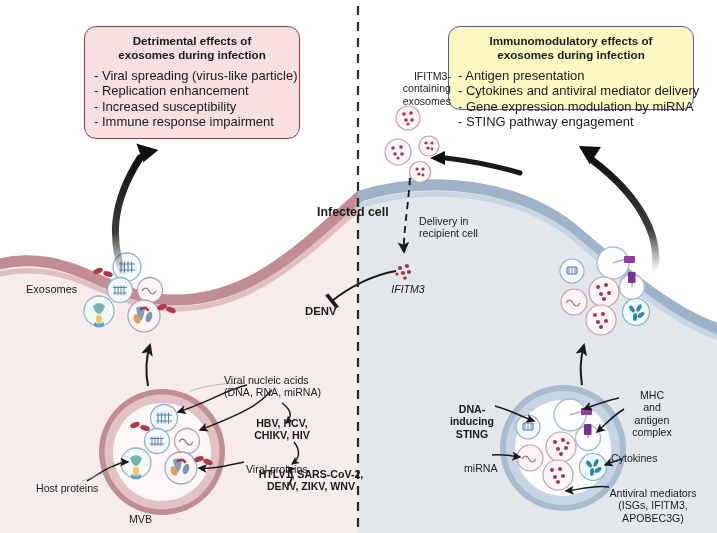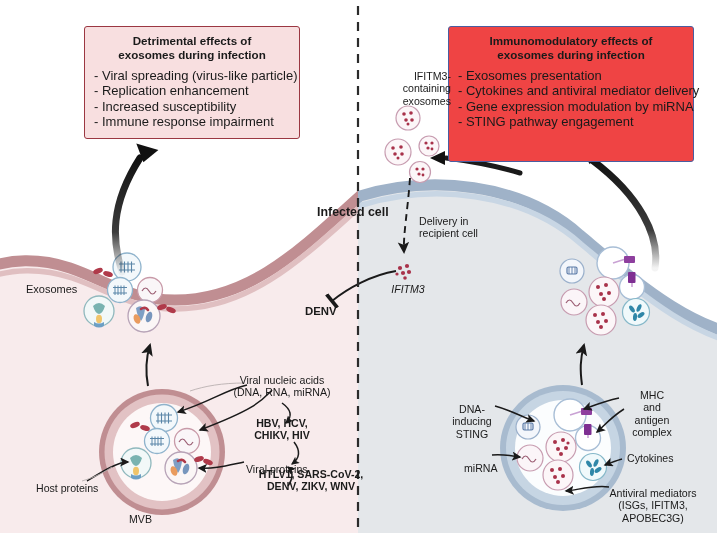--- a/index.html
+++ b/index.html
@@ -18,33 +18,33 @@
   #bg-svg {
     position: absolute;
     left: 0; top: 0;
     width: 717px; height: 533px;
   }
 
   
   .callout {
     position: absolute;
     box-sizing: border-box;
-    border-radius: 3px;
+    border-radius: 12px;
     padding: 7px 9px 9px 9px;
   }
   .callout-left {
     left: 84px; top: 26px;
     width: 216px; height: 113px;
     background: #f8dfe0;
     border: 1.6px solid #9b3742;
   }
   .callout-right {
     left: 448px; top: 26px;
-    width: 246px; height: 136px;
-    background: #ef4444;
+    width: 246px; height: 84px;
+    background: #fef9c3;
     border: 1.6px solid #4a5da0;
   }
   .callout-title {
     font-size: 11.6px;
     font-weight: bold;
     text-align: center;
     color: #1a1a1a;
     line-height: 14px;
     margin-bottom: 6px;
     white-space: pre-line;
@@ -66,30 +66,30 @@
   }
   .lbl.b { font-weight: bold; }
   .lbl.c { text-align: center; }
 
   #lbl-infected-cell { left: 297px; top: 206px; font-size: 12.4px; font-weight: bold; margin-left: 20px; }
   #lbl-exosomes      { left: 26px;  top: 283px; font-size: 11px; }
   #lbl-ifitm3-exo    { left: 381px; top: 70px;  width: 70px; text-align: right; }
   #lbl-delivery      { left: 419px; top: 215px; width: 86px; }
   #lbl-ifitm3        { left: 383px; top: 283px; width: 50px; text-align: center; font-style: italic; }
   #lbl-denv          { left: 305px; top: 305px; font-weight: bold; font-size: 11.4px; }
-  #lbl-vna           { left: 224px; top: 374px; width: 116px; text-align: center; }
+  #lbl-vna           { left: 224px; top: 374px; width: 116px; text-align: left; }
   #lbl-hbv           { left: 234px; top: 417px; width: 96px; text-align: center; font-weight: bold; font-size: 10.6px; }
   #lbl-viral-prot    { left: 246px; top: 463px; }
   #lbl-htlv          { left: 236px; top: 468px; width: 150px; text-align: center; font-weight: bold; font-size: 10.6px; }
   #lbl-host-prot     { left: 36px;  top: 482px; }
   #lbl-mvb           { left: 129px; top: 513px; }
-  #lbl-dna-sting     { left: 442px; top: 403px; width: 60px; text-align: center; }
+  #lbl-dna-sting     { left: 442px; top: 403px; width: 60px; text-align: center; font-weight: bold; }
   #lbl-mirna         { left: 464px; top: 462px; }
   #lbl-mhc           { left: 621px; top: 389px; width: 62px; text-align: center; }
-  #lbl-cytokines     { left: 627px; top: 452px; }
+  #lbl-cytokines     { left: 611px; top: 452px; }
   #lbl-antiviral     { left: 593px; top: 487px; width: 120px; text-align: center; }
 </style>
 </head>
 <body>
 
 <div id="canvas">
 
   <svg id="bg-svg" viewBox="0 0 717 533">
     <defs>
       <marker id="ah" markerWidth="7" markerHeight="7" refX="5.2" refY="3" orient="auto">
@@ -406,21 +406,21 @@
       <div>- Replication enhancement</div>
       <div>- Increased susceptibility</div>
       <div>- Immune response impairment</div>
     </div>
   </div>
 
   <div class="callout callout-right">
     <div class="callout-title">Immunomodulatory effects of
 exosomes during infection</div>
     <div class="callout-list">
-      <div>- Exosomes presentation</div>
+      <div>- Antigen presentation</div>
       <div>- Cytokines and antiviral mediator delivery</div>
       <div>- Gene expression modulation by miRNA</div>
       <div>- STING pathway engagement</div>
     </div>
   </div>
 
   <div class="lbl" id="lbl-infected-cell">Infected cell</div>
   <div class="lbl" id="lbl-exosomes">Exosomes</div>
   <div class="lbl c" id="lbl-ifitm3-exo">IFITM3-
 containing

